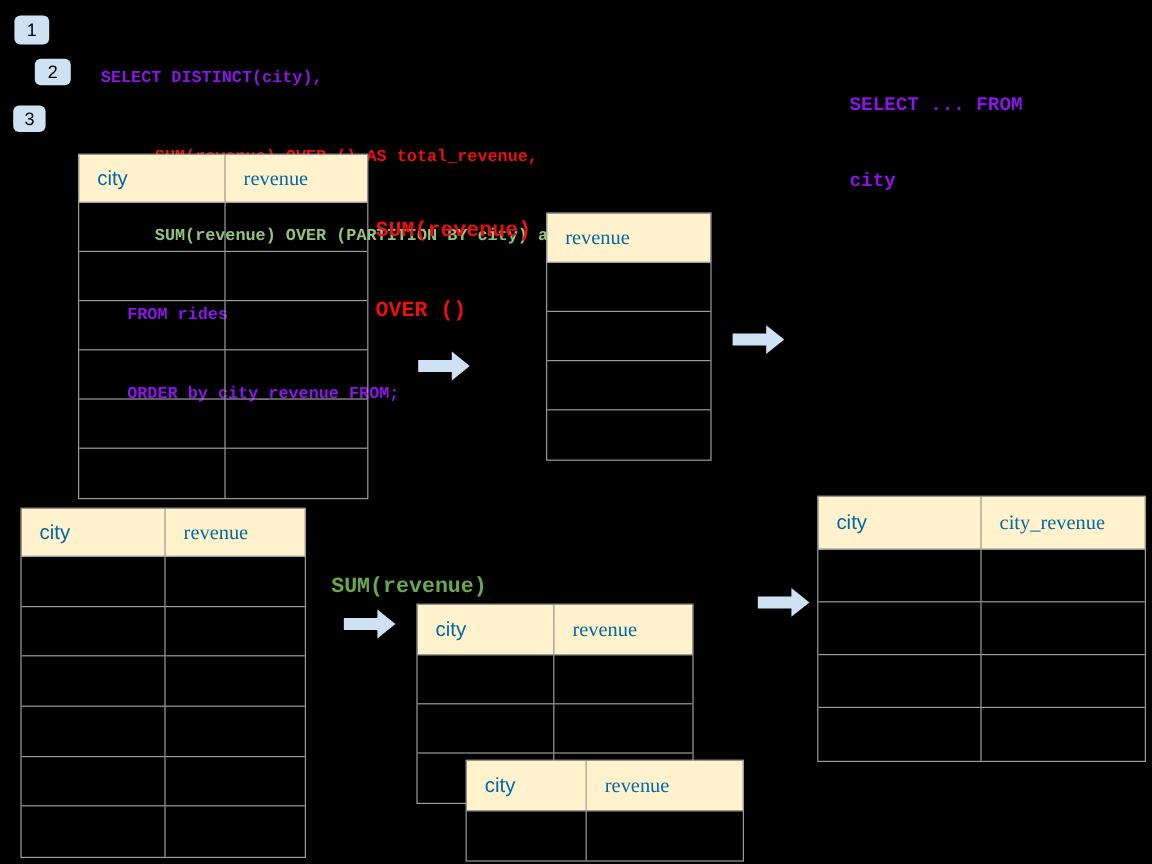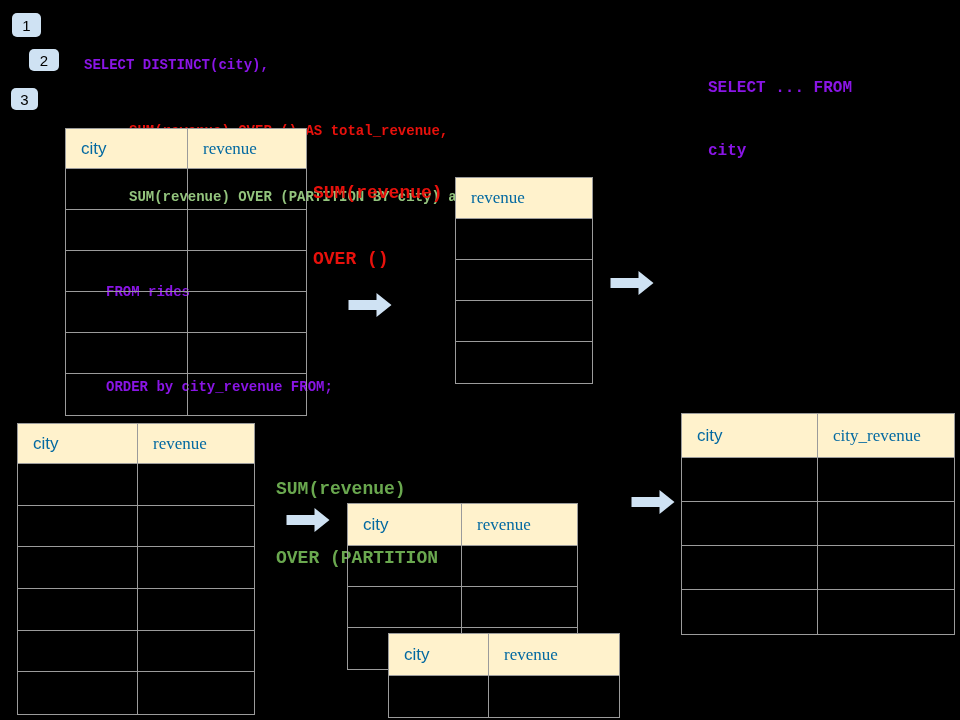--- a/index.html
+++ b/index.html
@@ -14,21 +14,21 @@
   .badge-2{left:29px;top:49px;width:30px;height:22px;}
   .badge-3{left:11px;top:88px;width:27px;height:22px;}
 
   
   .code{font-family:"Liberation Mono",monospace;font-weight:bold;white-space:pre;}
   .sql-block{position:absolute;left:84px;top:10px;font-size:14px;line-height:22px;}
   .c-purple{color:var(--purple,#8a15e6);}
   .c-red{color:var(--red,#e8110c);}
   .c-sql-green{color:var(--sql-green,#93c47d);}
   .c-label-green{color:var(--label-green,#6aa84f);}
-  .ind-0{margin-left:0;} .ind-45{margin-left:45px;} .ind-22{margin-left:22px;margin-top:29px;}
+  .ind-0{margin-left:0;} .ind-45{margin-left:45px;} .ind-22{margin-left:22px;}
 
   .side-note{position:absolute;left:708px;top:36px;font-size:16px;line-height:21px;}
   .ann-total{position:absolute;left:313px;top:138px;font-size:18px;line-height:22px;}
   .ann-part{position:absolute;left:276px;top:432px;font-size:18px;line-height:23px;}
 
   
   .tbl{position:absolute;border:1px solid var(--table-border,#9b9b9b);}
   .trow{display:flex;}
   .tcell{box-sizing:border-box;border-right:1px solid var(--table-border,#9b9b9b);
          border-bottom:1px solid var(--table-border,#9b9b9b);}
@@ -72,21 +72,20 @@
     <div>city</div>
   </div>
 
   <div class="code ann-total c-red">
     <div>SUM(revenue)</div>
     <div>OVER ()</div>
   </div>
 
   <div class="code ann-part c-label-green">
     <div>SUM(revenue)</div>
-    <div>OVER (PARTITION</div>
   </div>
 
   <div class="tbl t1">
       <div class="trow thead">
         <div class="tcell" style="width: 122px;">city</div>
         <div class="tcell" style="width: 118px;">revenue</div>
       </div>
       <div class="trow">
         <div class="tcell" style="width: 122px;"></div>
         <div class="tcell" style="width: 118px;"></div>

